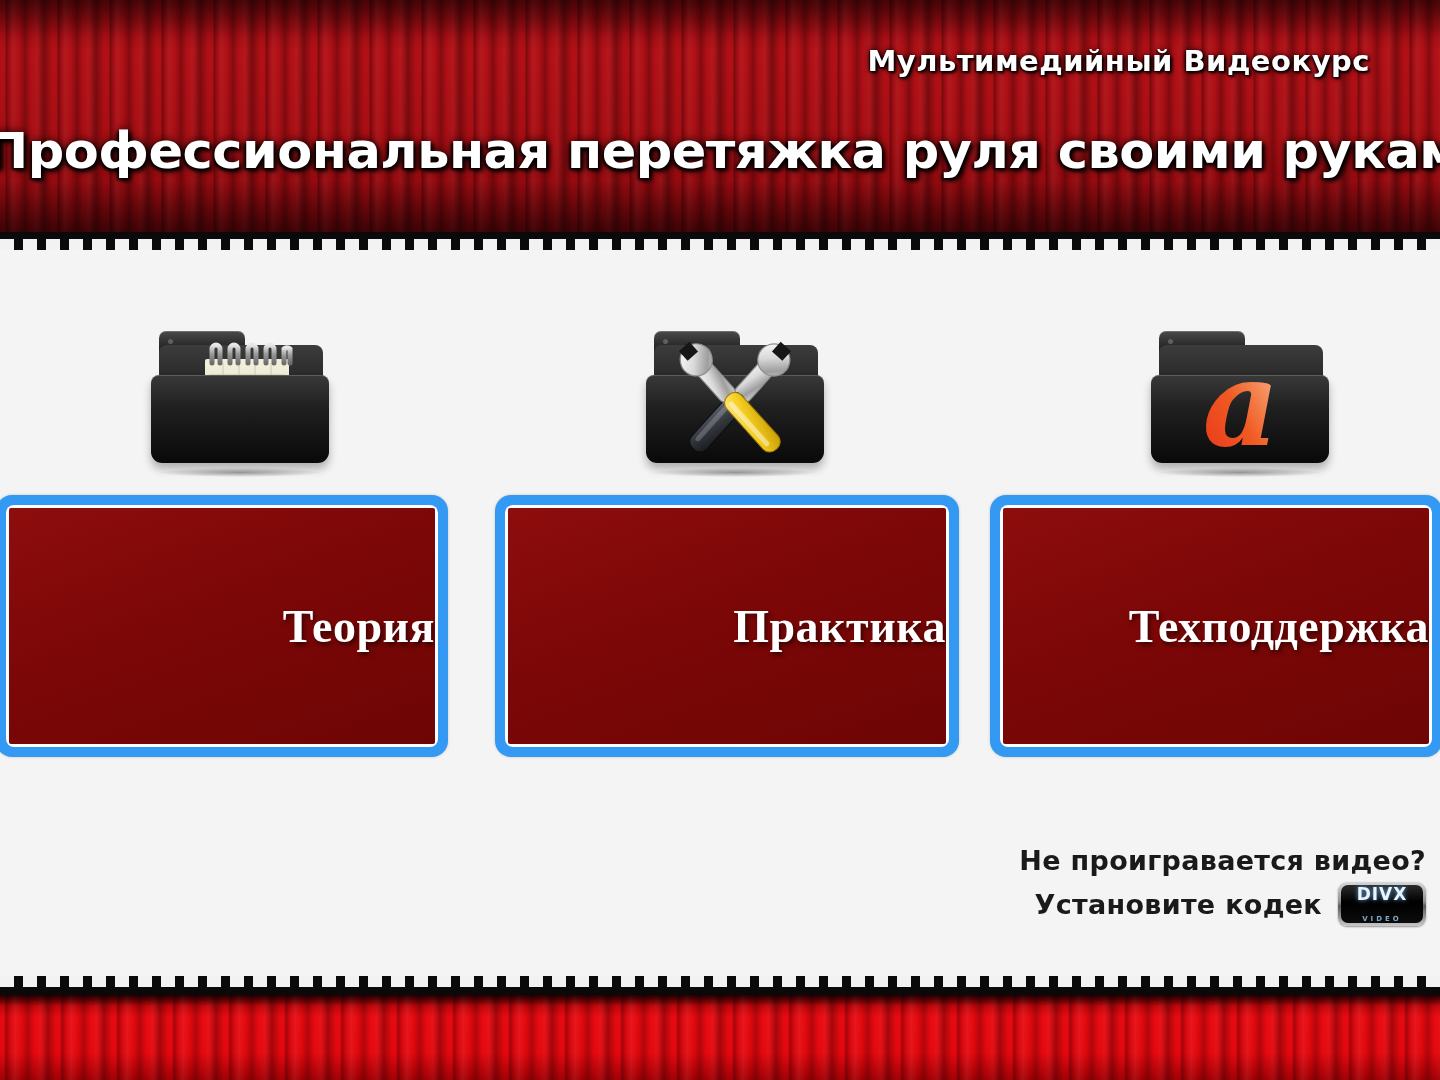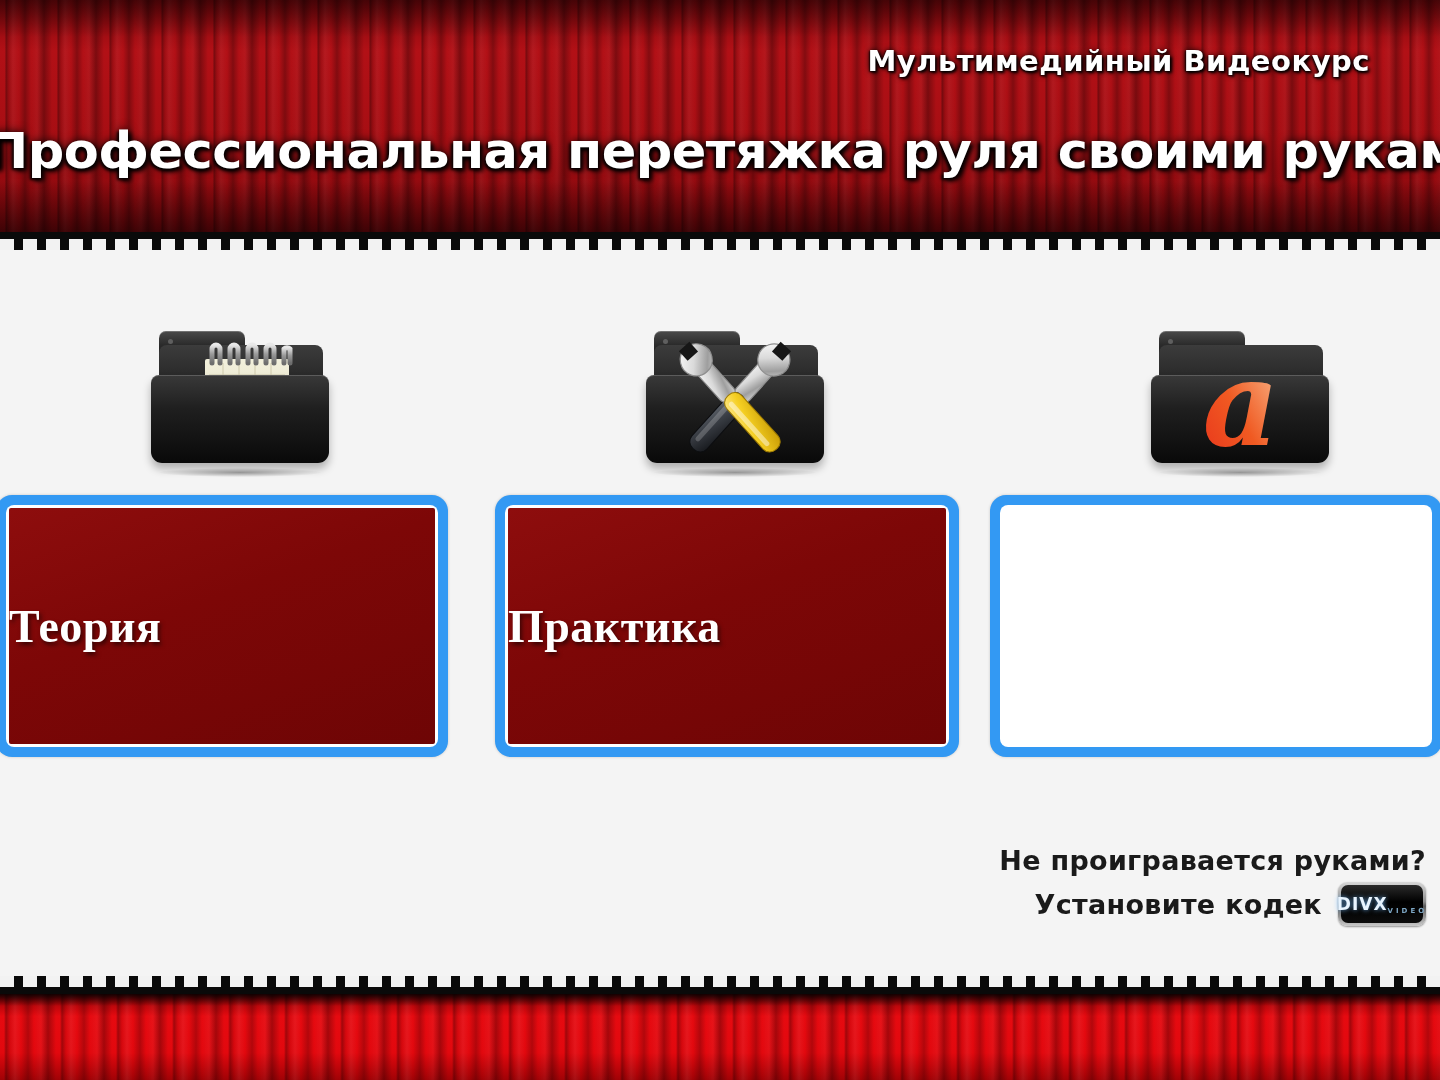--- a/index.html
+++ b/index.html
@@ -175,21 +175,21 @@
     cursor:pointer;
   }
   .menu-btn .inner-white{
     position:absolute;inset:10px;
     background:#ffffff;
     border-radius:8px;
   }
   .menu-btn .face{
     position:absolute;inset:13px;
     background:linear-gradient(160deg,#8e0d0d 0%,#7d0707 42%,#6e0505 100%);
-    display:flex;align-items:center;justify-content:flex-start;
+    display:flex;align-items:center;justify-content:flex-end;
     border-radius:2px;
     overflow:hidden;
   }
   .menu-btn .label{
     font-family:"Liberation Serif", serif;
     font-weight:700;
     font-size:46px;
     color:#ffffff;
     letter-spacing:0.5px;
     text-shadow:2px 3px 4px rgba(0,0,0,0.55);
@@ -220,21 +220,21 @@
     border-radius:9px;
     background:linear-gradient(180deg,#d8d8d8 0%,#8f8f8f 45%,#5a5a5a 55%,#c9c9c9 100%);
     padding:3px;
     box-sizing:border-box;
     box-shadow:0 1px 2px rgba(0,0,0,0.4);
   }
   .divx .core{
     position:absolute;inset:3px;
     border-radius:7px;
     background:linear-gradient(180deg,#2a2a2a 0%,#000 45%,#0c0c0c 100%);
-    display:flex;flex-direction:row;align-items:center;justify-content:center;
+    display:flex;flex-direction:column;align-items:center;justify-content:center;
   }
   .divx .dtext{
     font-family:"DejaVu Sans", sans-serif;
     font-weight:700;
     font-size:17px;
     line-height:16px;
     letter-spacing:1px;
     color:#e8f4ff;
     text-shadow:0 0 5px rgba(120,190,255,0.85);
   }
@@ -404,26 +404,29 @@
 
     <div class="menu-btn b2">
       <div class="inner-white"></div>
       <div class="face">
         <span class="label">Практика</span>
       </div>
     </div>
 
     <div class="menu-btn b3">
       <div class="inner-white"></div>
+      <div class="face">
+        <span class="label">Техподдержка</span>
+      </div>
     </div>
 
   </div>
 
   <div class="codec">
-    <div class="line">Не проигравается руками?</div>
+    <div class="line">Не проигравается видео?</div>
     <div class="row2">
       <div class="line">Установите кодек</div>
       <div class="divx">
         <div class="core">
           <div class="dtext">DIVX</div>
           <div class="dsub">VIDEO</div>
         </div>
       </div>
     </div>
   </div>

